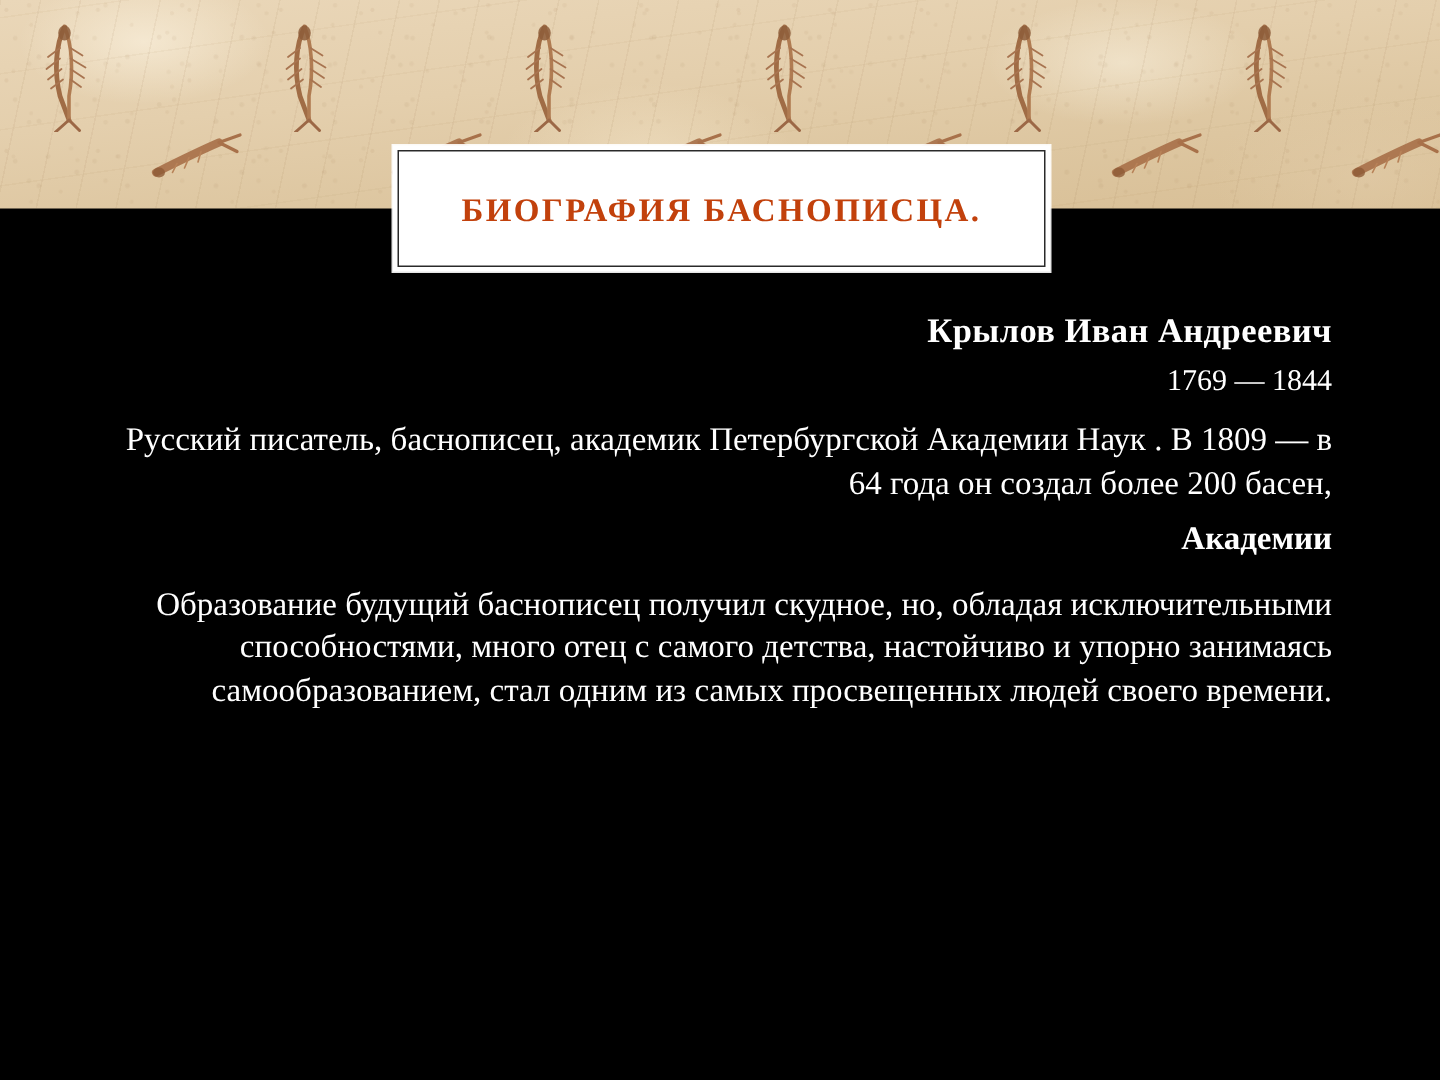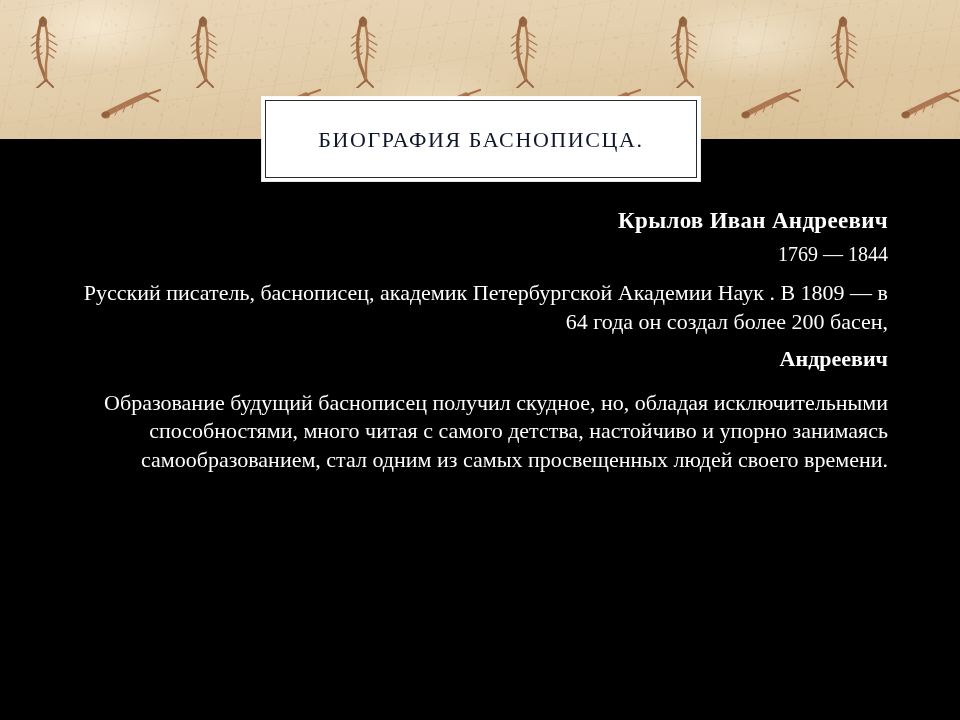--- a/index.html
+++ b/index.html
@@ -83,22 +83,22 @@
     height: 100%;
     border: 1px solid #2a2a2a;
     box-sizing: border-box;
     display: flex;
     align-items: center;
     justify-content: center;
   }
   .title-text {
     font-family: "Liberation Serif", "DejaVu Serif", serif;
     font-size: 22px;
-    font-weight: 400;
-    color: #0f172a;
+    font-weight: 700;
+    color: #c2410c;
     letter-spacing: 1.6px;
     white-space: nowrap;
     line-height: 1;
     margin-top: 2px;
     text-align: center;
   }
 
   
   .body-block {
     position: absolute;
@@ -286,17 +286,17 @@
   <div class="title-plaque">
     <div class="inner">
       <div class="title-text">БИОГРАФИЯ  БАСНОПИСЦА.</div>
     </div>
   </div>
 
   <div class="body-block">
     <div class="line name">Крылов  Иван Андреевич</div>
     <div class="line dates">1769 — 1844</div>
     <div class="line para">Русский писатель, баснописец, академик Петербургской Академии Наук .  В 1809 — в 64 года он создал более 200 басен,</div>
-    <div class="line section-head">Андреевич</div>
-    <div class="line para para3">Образование будущий баснописец получил скудное, но, обладая исключительными способностями, много читая с самого детства, настойчиво и упорно занимаясь самообразованием, стал одним из самых просвещенных людей своего времени.</div>
+    <div class="line section-head">Академии</div>
+    <div class="line para para3">Образование будущий баснописец получил скудное, но, обладая исключительными способностями, много отец с самого детства, настойчиво и упорно занимаясь самообразованием, стал одним из самых просвещенных людей своего времени.</div>
   </div>
 
 </div>
 
 </body></html>

